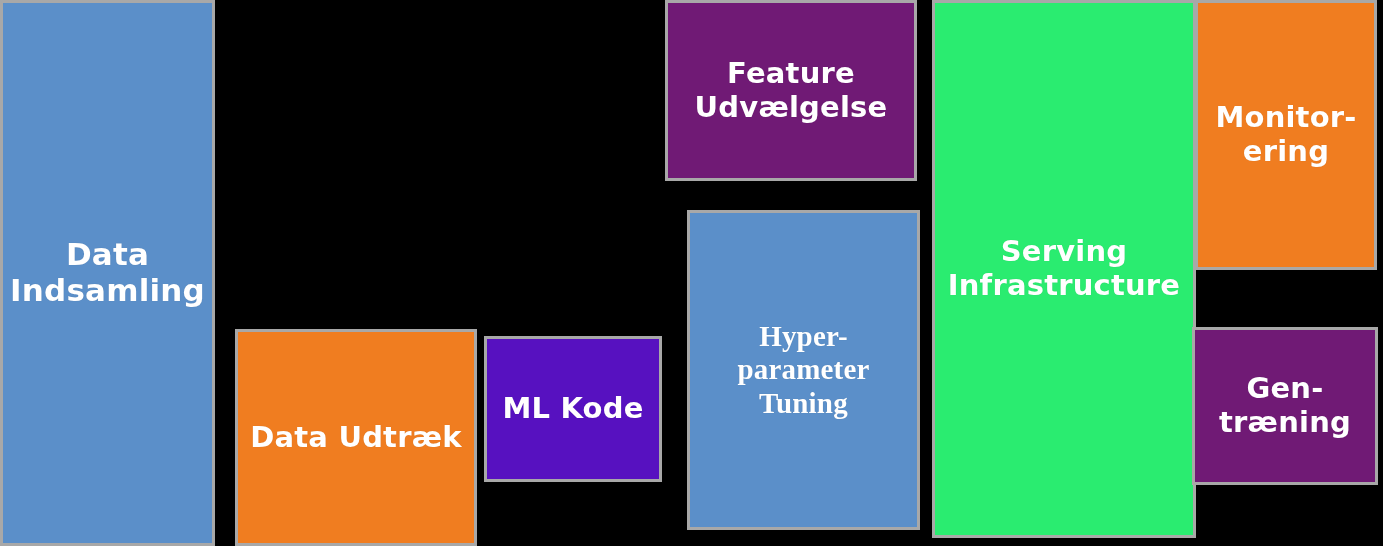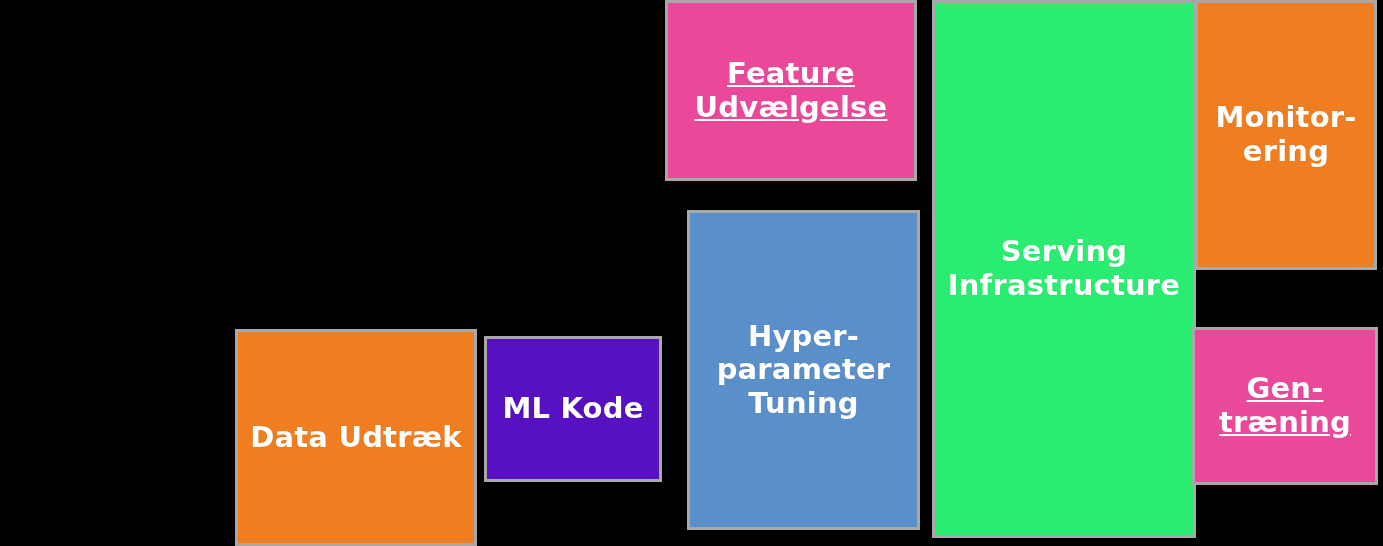--- a/index.html
+++ b/index.html
@@ -29,40 +29,44 @@
     text-align: center;
     color: #ffffff;
     font-weight: bold;
     line-height: 1.16;
     letter-spacing: 0.2px;
     white-space: pre-line;
     text-shadow: 0 0 1px rgba(0,0,0,0.15);
   }
   .blue   { background: #5b8fc9; }
   .green  { background: #2aec70; }
-  .gray   { background: #ec4899; text-decoration: underline; }
+  .gray   { background: #701a75; }
   .orange { background: #f07d20; }
   .purple { background: #5711c0; }
 
   
   #b-data-indsamling      { left: 0px;    top: 0px;   width: 215px; height: 546px; font-size: 31px; }
   #b-data-verificering    { left: 227px;  top: 0px;   width: 420px; height: 300px; font-size: 31px; }
   #b-data-udtraek         { left: 235px;  top: 329px; width: 242px; height: 217px; font-size: 29px; }
   #b-ml-kode              { left: 484px;  top: 336px; width: 178px; height: 146px; font-size: 29px; justify-content: center; }
   #b-feature-udvaelgelse  { left: 665px;  top: 0px;   width: 252px; height: 181px; font-size: 29px; }
-  #b-hyperparameter       { left: 687px;  top: 210px; width: 233px; height: 320px; font-size: 29px; }
+  #b-hyperparameter       { left: 687px;  top: 210px; width: 233px; height: 320px; font-size: 29px; font-family: Liberation Serif, serif; }
   #b-serving-infra        { left: 932px;  top: 0px;   width: 264px; height: 538px; font-size: 29px; }
   #b-monitorering         { left: 1195px; top: 0px;   width: 182px; height: 270px; font-size: 29px; }
   #b-gentraening          { left: 1192px; top: 327px; width: 186px; height: 158px; font-size: 29px; }
 </style>
 </head>
 <body>
 
 <div id="canvas">
 
+  <div class="block blue" id="b-data-indsamling">
+    <span>Data
+Indsamling</span>
+  </div>
 
 
   <div class="block orange" id="b-data-udtraek">
     <span>Data Udtræk</span>
   </div>
 
   <div class="block purple" id="b-ml-kode">
     <span>ML Kode</span>
   </div>
 

